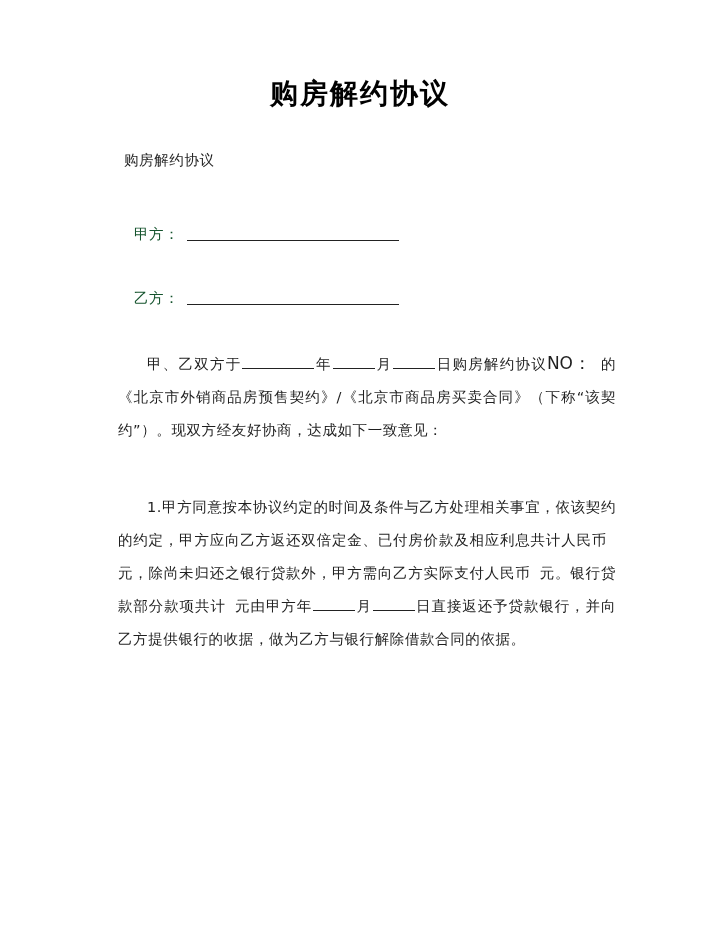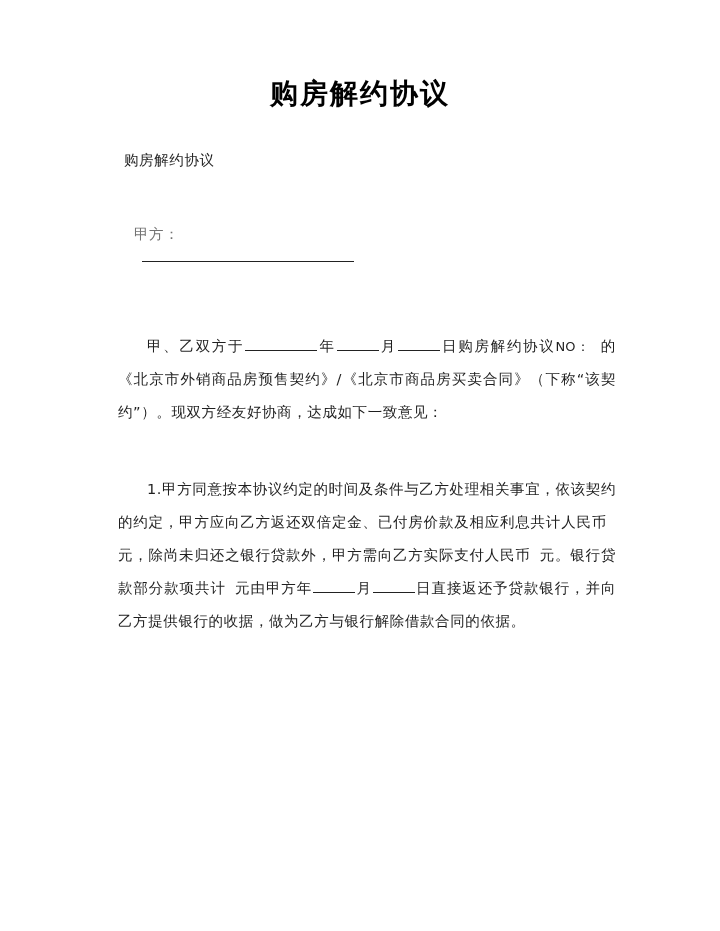--- a/index.html
+++ b/index.html
@@ -60,25 +60,24 @@
     letter-spacing: 0.6px;
     color: #1f1f1f;
     padding-left: 6px;
   }
   .spacer-lg { height: 44px; }
   .spacer-md { height: 34px; }
   .party-row {
     font-size: 14.5px;
     line-height: 30px;
     letter-spacing: 0.6px;
-    color: #737373;
+    color: #14532d;
     padding-left: 16px;
     display: flex;
-    align-items: flex-start;
-    flex-direction: column;
+    align-items: center;
   }
   .party-label {
     white-space: nowrap;
   }
   .party-rule {
     display: inline-block;
     width: 212px;
     border-bottom: 1.5px solid #222222;
     margin-left: 8px;
     height: 12px;
@@ -95,21 +94,21 @@
     display: inline-block;
     width: 42px;
     border-bottom: 1.1px solid #222222;
     height: 13px;
     margin: 0 1px;
     vertical-align: baseline;
   }
   .gap-sm { display: inline-block; width: 9px; }
   .latin {
     font-family: "DejaVu Sans", "Liberation Sans", sans-serif;
-    font-size: 13px;
+    font-size: 17px;
     letter-spacing: 0;
   }
 </style>
 </head>
 <body>
 
 <div class="page">
 
   <div class="doc-title">购房解约协议</div>
 
@@ -119,20 +118,24 @@
 
     <div class="spacer-lg"></div>
 
     <div class="party-row">
       <span class="party-label">甲方：</span>
       <span class="party-rule"></span>
     </div>
 
     <div class="spacer-md"></div>
 
+    <div class="party-row">
+      <span class="party-label">乙方：</span>
+      <span class="party-rule"></span>
+    </div>
 
     <div class="spacer-md"></div>
 
     <p class="para indent">
       <span>甲、乙双方于</span><span class="blank-long"></span><span>年</span><span class="blank-short"></span><span>月</span><span class="blank-short"></span><span>日</span><span>购房解约协议</span><span class="latin">NO：</span><span class="gap-sm"></span><span>的《北京市外销商品房预售契约》/《北京市商品房买卖合同》（下称“该契约”）。现双方经友好协商，达成如下一致意见：</span>
     </p>
 
     <div class="spacer-lg"></div>
 
     <p class="para indent">

